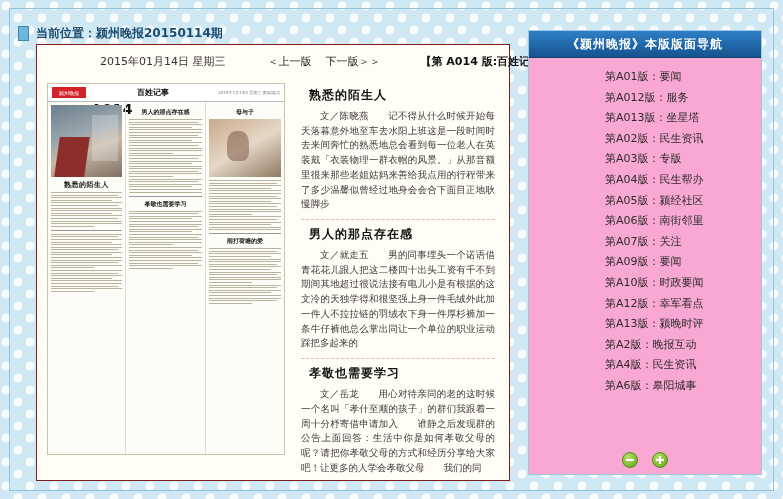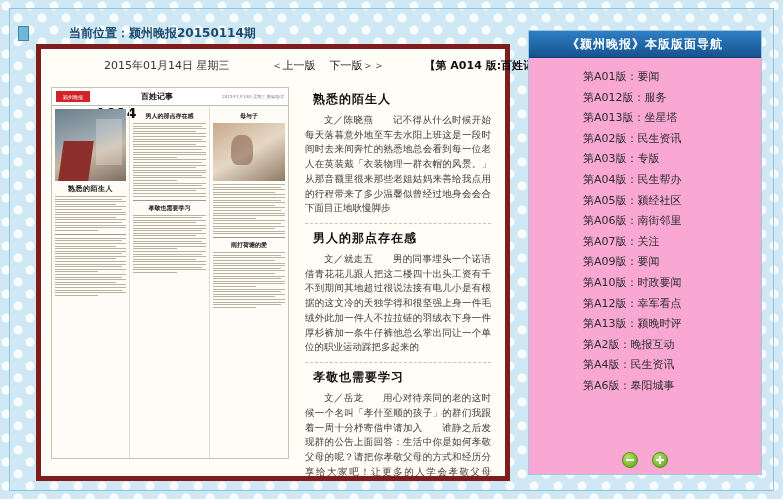--- a/index.html
+++ b/index.html
@@ -38,39 +38,38 @@
     position: absolute;
     left: 18px;
     top: 22px;
     width: 500px;
     height: 22px;
     display: flex;
     align-items: center;
     font-size: 12px;
     color: #1a4a6e;
     font-weight: bold;
-    gap: 33px;
   }
   .breadcrumb .bc-icon {
     width: 9px;
     height: 13px;
     background: #6fb7d8;
     border: 1px solid #3d87ad;
     margin-right: 7px;
     display: inline-block;
   }
   
   .paper-panel {
     position: absolute;
     left: 36px;
     top: 44px;
     width: 474px;
     height: 437px;
     background: #fffdf6;
-    border: 5px solid #7f1d1d;
+    border: 1px solid #7f1d1d;
     box-sizing: border-box;
   }
   .paper-toolbar {
     position: absolute;
     left: 0;
     top: 0;
     width: 100%;
     height: 32px;
     display: flex;
     align-items: center;
@@ -306,21 +305,21 @@
     padding: 9px 0 0 0;
     height: 388px;
     box-sizing: border-box;
     overflow: hidden;
   }
   .nav-item {
     height: 20.6px;
     line-height: 20.6px;
     font-size: 11px;
     color: #2b2b2b;
-    padding-left: 54px;
+    padding-left: 76px;
     cursor: pointer;
     white-space: nowrap;
   }
   .nav-footer {
     height: 28px;
     display: flex;
     align-items: center;
     justify-content: center;
     gap: 14px;
   }

